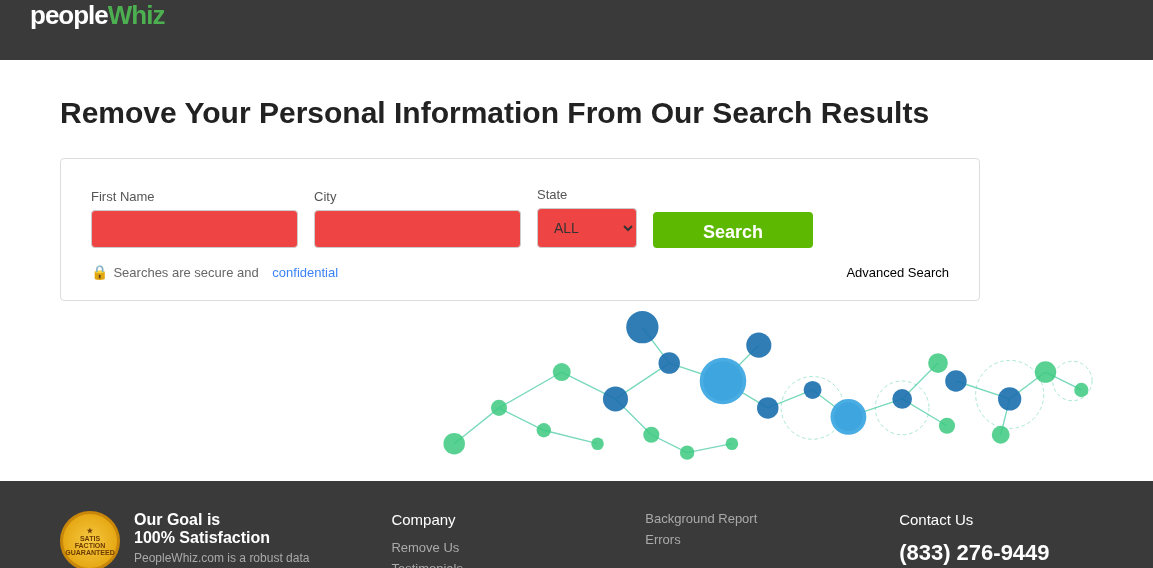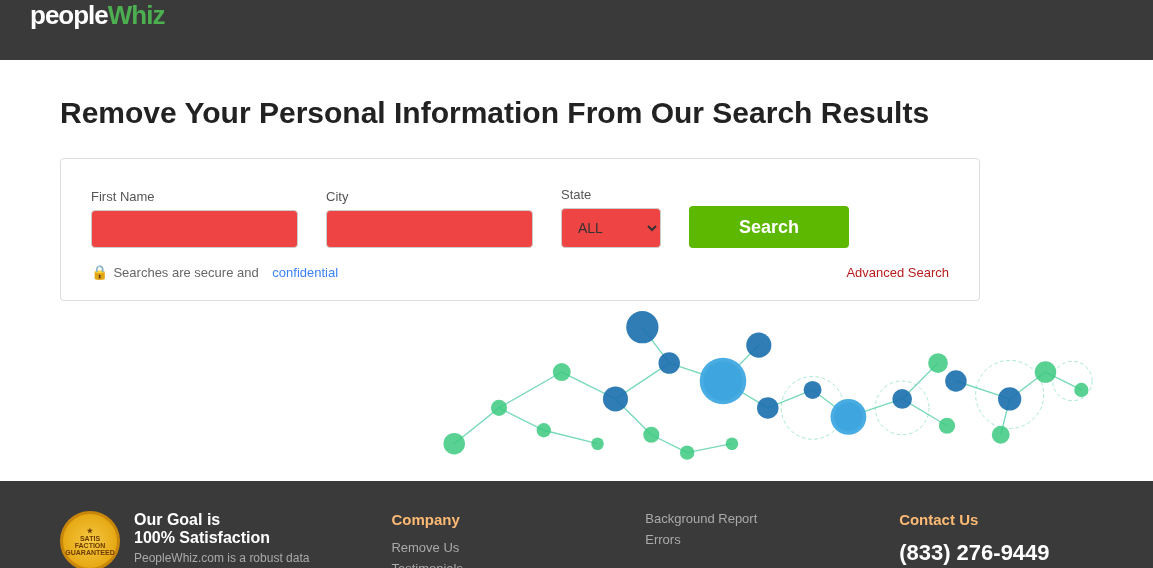--- a/index.html
+++ b/index.html
@@ -38,21 +38,21 @@
       border: 1px solid #ddd;
       border-radius: 4px;
       padding: 28px 30px 20px 30px;
       background: #fff;
       position: relative;
       z-index: 2;
       max-width: 920px;
     }
     .form-row {
       display: flex;
-      gap: 28px;
+      gap: 16px;
       align-items: flex-end;
       margin-bottom: 16px;
     }
     .form-group {
       display: flex;
       flex-direction: column;
       gap: 6px;
     }
     .form-group label {
       font-size: 13px;
@@ -76,21 +76,21 @@
 
     .search-btn {
       background: #5cb800;
       color: #fff;
       border: none;
       border-radius: 4px;
       padding: 10px 30px;
       font-size: 18px;
       font-weight: 600;
       cursor: pointer;
-      height: 42px;
+      height: 36px;
       flex: 0 0 160px;
     }
 
     .form-footer {
       display: flex;
       align-items: center;
       justify-content: space-between;
       margin-top: 4px;
     }
     .secure-text {
@@ -102,21 +102,21 @@
     }
     .secure-text .lock-icon {
       font-size: 14px;
       color: #888;
     }
     .secure-text .confidential {
       color: #3b82f6;
     }
     .advanced-search {
       font-size: 13px;
-      color: #b91c1c;
+      color: #000000;
       cursor: pointer;
     }
 
     
     .network-bg {
       position: relative;
       height: 200px;
       overflow: hidden;
       margin-top: -20px;
     }
@@ -132,24 +132,24 @@
     .footer {
       background: #3a3a3a;
       color: #ccc;
       padding: 30px 60px;
       display: flex;
       gap: 60px;
       align-items: flex-start;
     }
     .footer-col { flex: 1; }
     .footer-col h3 {
-      color: #fdba74;
+      color: #ffffff;
       font-size: 15px;
       margin-bottom: 12px;
-      font-weight: 700;
+      font-weight: 400;
     }
     .footer-col a, .footer-col p {
       display: block;
       font-size: 13px;
       color: #aaa;
       text-decoration: none;
       margin-bottom: 6px;
     }
 
     .footer-goal {

